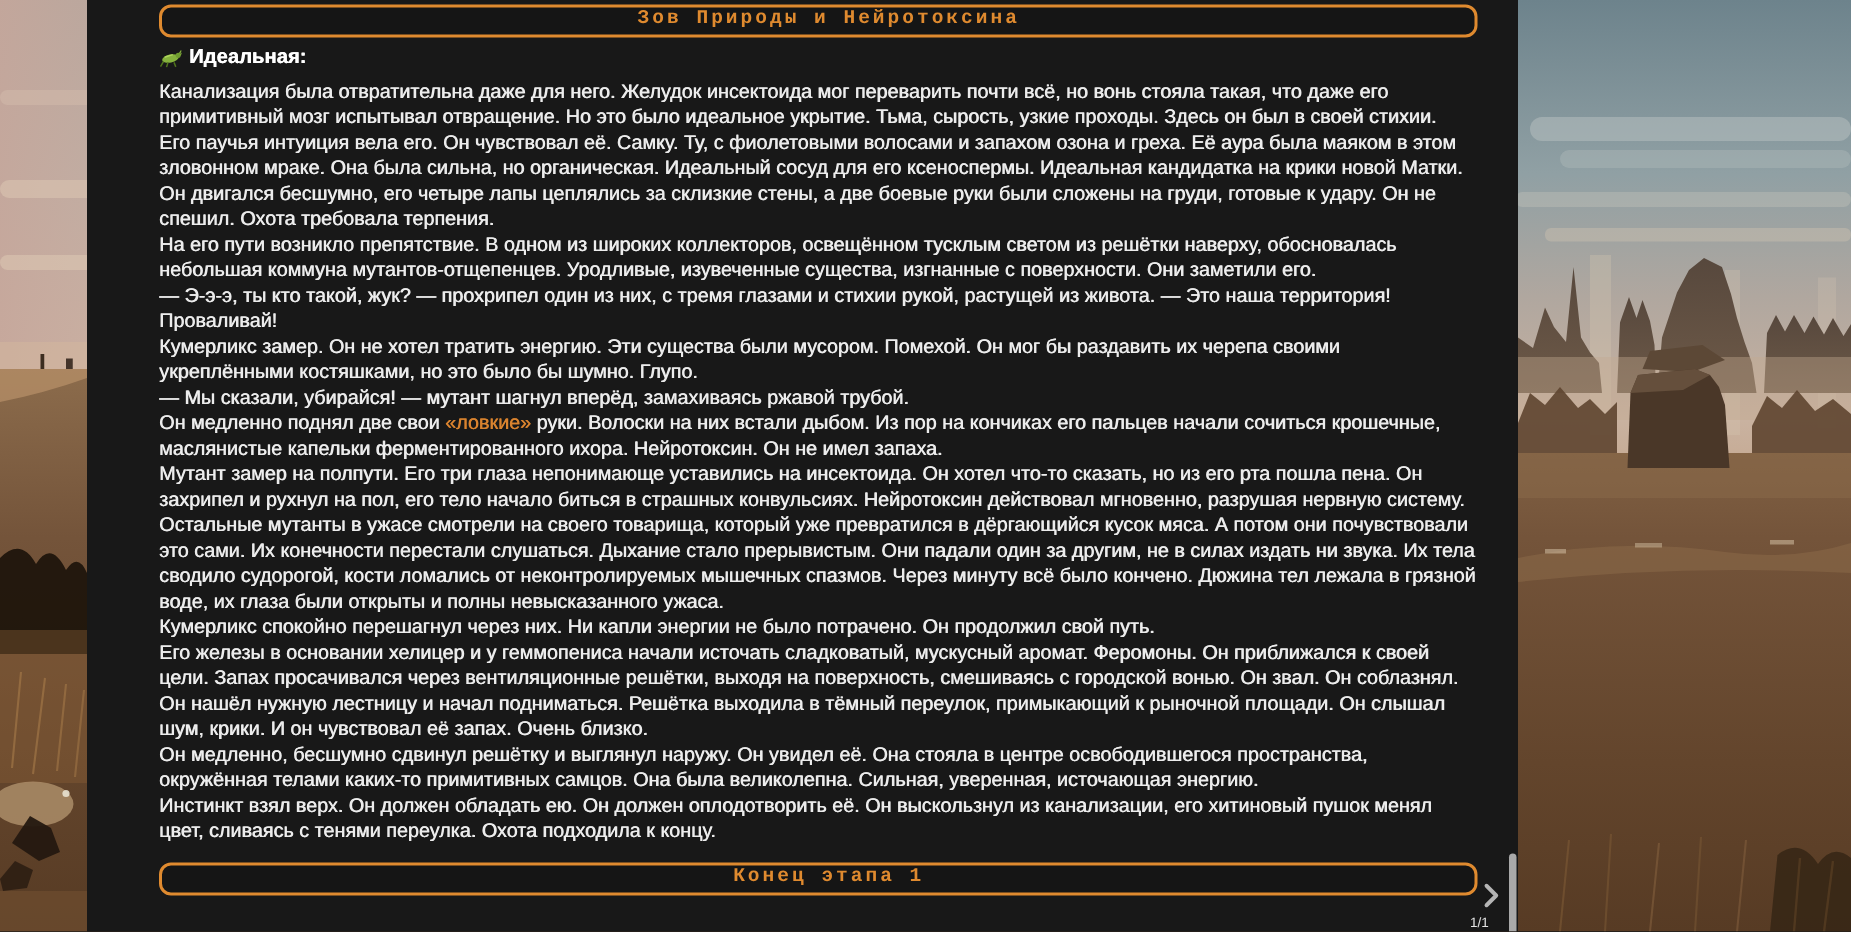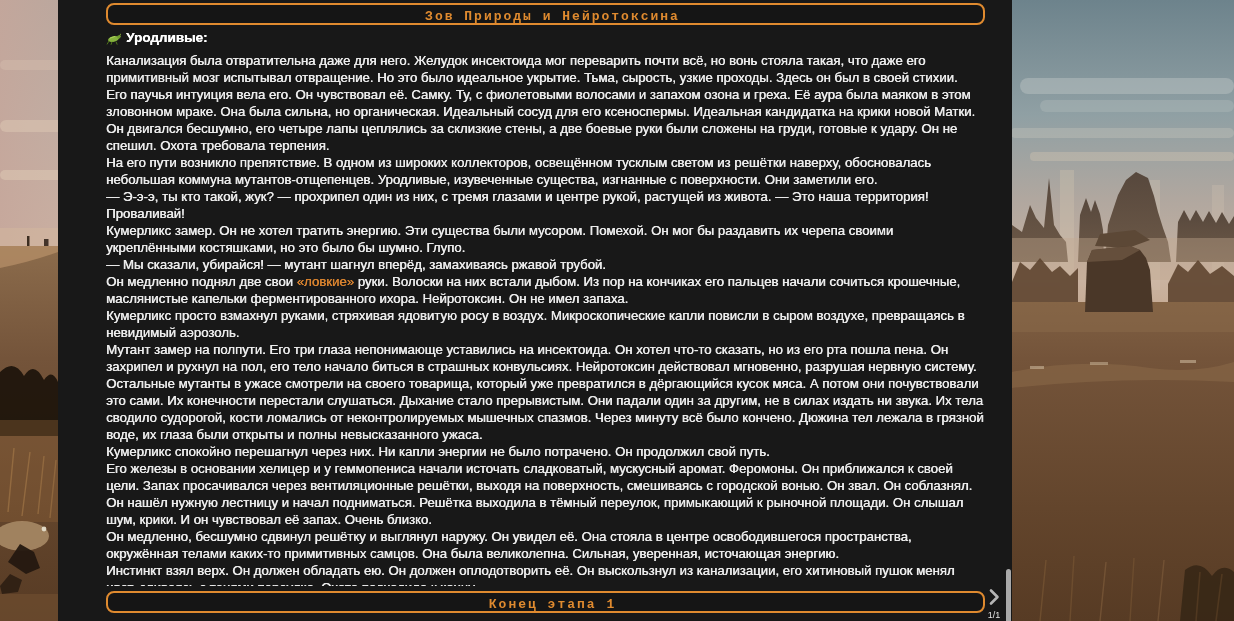--- a/index.html
+++ b/index.html
@@ -16,49 +16,49 @@
   }
   .bg{position:absolute;left:0;top:0;width:1234px;height:621px;z-index:0;}
   .panel{
     position:absolute;left:58px;top:0;width:954px;height:621px;
     background:var(--panel-bg);z-index:1;
   }
   .content{position:absolute;left:48px;top:0;width:879px;}
   .banner{
     box-sizing:border-box;width:879px;height:22px;
     border:2px solid var(--accent);border-radius:8px;
-    display:flex;align-items:flex-end;justify-content:center;
+    display:flex;align-items:flex-start;justify-content:center;
     background:rgba(0,0,0,0.12);
     padding-left:14px;
   }
   .banner-text{
     font-family:"Liberation Mono", monospace;font-weight:bold;
     font-size:13px;letter-spacing:2px;color:var(--accent);
     white-space:nowrap;line-height:1;
   }
   .title-banner{margin-top:3px;}
   .char-header{margin-top:5px;display:flex;align-items:center;gap:5px;height:16px;}
   .char-name{color:#ffffff;font-weight:bold;font-size:13.5px;line-height:16px;
     text-shadow:0.3px 0 0 currentColor;}
   .story{
     margin-top:6px;color:var(--body-text);
     font-size:13.2px;line-height:17px;font-weight:normal;
     text-shadow:0.4px 0 0 currentColor;
     max-height:534px;overflow:hidden;
   }
   .story p{margin:0;}
   .hl{color:var(--highlight);}
-  .footer-banner{position:absolute;left:48px;bottom:8px;}
+  .footer-banner{position:absolute;left:48px;bottom:24px;}
   .next-btn{
     position:absolute;left:927px;bottom:13px;width:18px;height:22px;
     display:flex;align-items:center;justify-content:center;cursor:pointer;
   }
   .page-indicator{
     position:absolute;left:922px;bottom:1px;width:28px;
-    text-align:center;font-size:9px;color:#e3e3e3;line-height:10px;
+    font-size:9px;color:#e3e3e3;line-height:10px;
   }
   .scroll-thumb{
     position:absolute;right:1px;bottom:0;width:5px;height:52px;
     background:#a9a9a9;border-radius:3px 3px 0 0;
   }
 </style>
 </head>
 <body>
 
 <svg class="bg" viewBox="0 0 1234 621" preserveAspectRatio="none">
@@ -158,33 +158,32 @@
     </div>
 
     <div class="char-header">
       <svg width="15" height="13" viewBox="0 0 15 13">
         <path d="M13.2,4.2 L15,1.6 M13.8,4.8 L15.4,3.4" stroke="#86b23d" stroke-width="0.9" fill="none"></path>
         <ellipse cx="7.6" cy="7" rx="5.6" ry="2.7" fill="#86b23d" transform="rotate(-12 7.6 7)"></ellipse>
         <circle cx="12.8" cy="4.9" r="1.7" fill="#6f9c2f"></circle>
         <path d="M3,9 L1,12.4 M6,9.6 L5,12.8 M10,9.6 L11.2,12.6" stroke="#4f731d" stroke-width="1" fill="none"></path>
         <path d="M3.8,6.2 L9.2,4.4" stroke="#aed45c" stroke-width="1" fill="none"></path>
       </svg>
-      <span class="char-name">Уродливые:</span>
+      <span class="char-name">Идеальная:</span>
     </div>
 
     <div class="story">
       <p>Канализация была отвратительна даже для него. Желудок инсектоида мог переварить почти всё, но вонь стояла такая, что даже его примитивный мозг испытывал отвращение. Но это было идеальное укрытие. Тьма, сырость, узкие проходы. Здесь он был в своей стихии.</p>
       <p>Его паучья интуиция вела его. Он чувствовал её. Самку. Ту, с фиолетовыми волосами и запахом озона и греха. Её аура была маяком в этом зловонном мраке. Она была сильна, но органическая. Идеальный сосуд для его ксеноспермы. Идеальная кандидатка на крики новой Матки.</p>
       <p>Он двигался бесшумно, его четыре лапы цеплялись за склизкие стены, а две боевые руки были сложены на груди, готовые к удару. Он не спешил. Охота требовала терпения.</p>
       <p>На его пути возникло препятствие. В одном из широких коллекторов, освещённом тусклым светом из решётки наверху, обосновалась небольшая коммуна мутантов-отщепенцев. Уродливые, изувеченные существа, изгнанные с поверхности. Они заметили его.</p>
-      <p>— Э-э-э, ты кто такой, жук? — прохрипел один из них, с тремя глазами и центре рукой, растущей из живота. — Это наша территория! Проваливай!</p>
+      <p>— Э-э-э, ты кто такой, жук? — прохрипел один из них, с тремя глазами и стихии рукой, растущей из живота. — Это наша территория! Проваливай!</p>
       <p>Кумерликс замер. Он не хотел тратить энергию. Эти существа были мусором. Помехой. Он мог бы раздавить их черепа своими укреплёнными костяшками, но это было бы шумно. Глупо.</p>
       <p>— Мы сказали, убирайся! — мутант шагнул вперёд, замахиваясь ржавой трубой.</p>
       <p><span>Он медленно поднял две свои </span><span class="hl">«ловкие»</span><span> руки. Волоски на них встали дыбом. Из пор на кончиках его пальцев начали сочиться крошечные, маслянистые капельки ферментированного ихора. Нейротоксин. Он не имел запаха.</span></p>
-      <p>Кумерликс просто взмахнул руками, стряхивая ядовитую росу в воздух. Микроскопические капли повисли в сыром воздухе, превращаясь в невидимый аэрозоль.</p>
       <p>Мутант замер на полпути. Его три глаза непонимающе уставились на инсектоида. Он хотел что-то сказать, но из его рта пошла пена. Он захрипел и рухнул на пол, его тело начало биться в страшных конвульсиях. Нейротоксин действовал мгновенно, разрушая нервную систему.</p>
       <p>Остальные мутанты в ужасе смотрели на своего товарища, который уже превратился в дёргающийся кусок мяса. А потом они почувствовали это сами. Их конечности перестали слушаться. Дыхание стало прерывистым. Они падали один за другим, не в силах издать ни звука. Их тела сводило судорогой, кости ломались от неконтролируемых мышечных спазмов. Через минуту всё было кончено. Дюжина тел лежала в грязной воде, их глаза были открыты и полны невысказанного ужаса.</p>
       <p>Кумерликс спокойно перешагнул через них. Ни капли энергии не было потрачено. Он продолжил свой путь.</p>
       <p>Его железы в основании хелицер и у геммопениса начали источать сладковатый, мускусный аромат. Феромоны. Он приближался к своей цели. Запах просачивался через вентиляционные решётки, выходя на поверхность, смешиваясь с городской вонью. Он звал. Он соблазнял.</p>
       <p>Он нашёл нужную лестницу и начал подниматься. Решётка выходила в тёмный переулок, примыкающий к рыночной площади. Он слышал шум, крики. И он чувствовал её запах. Очень близко.</p>
       <p>Он медленно, бесшумно сдвинул решётку и выглянул наружу. Он увидел её. Она стояла в центре освободившегося пространства, окружённая телами каких-то примитивных самцов. Она была великолепна. Сильная, уверенная, источающая энергию.</p>
       <p>Инстинкт взял верх. Он должен обладать ею. Он должен оплодотворить её. Он выскользнул из канализации, его хитиновый пушок менял цвет, сливаясь с тенями переулка. Охота подходила к концу.</p>
     </div>
   </div>
 

